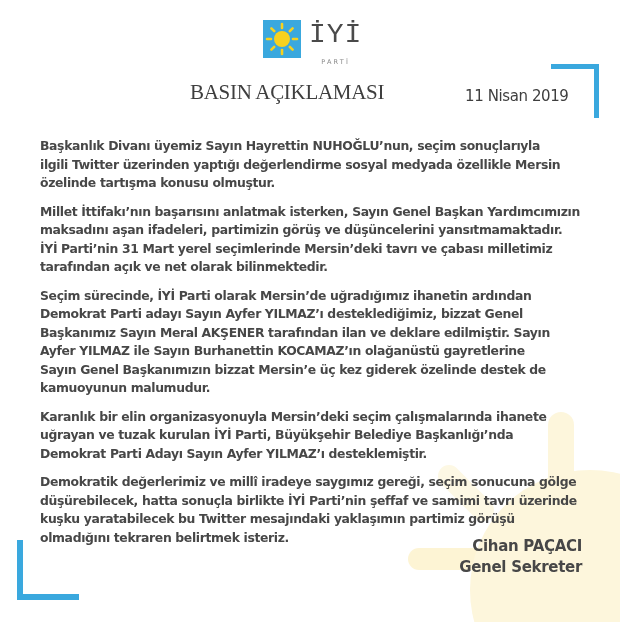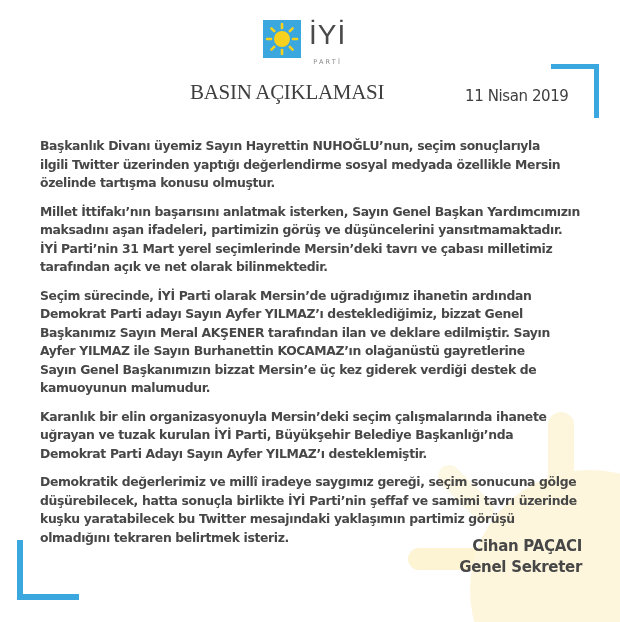--- a/index.html
+++ b/index.html
@@ -67,21 +67,21 @@
     }
     .logo-box svg { position: absolute; left: 0; top: 0; }
     .logo-text {
       margin-left: 8px;
       display: flex;
       flex-direction: column;
       align-items: center;
       line-height: 1;
     }
     .logo-iyi {
-      font-family: Liberation Sans, sans-serif;
+      font-family: Liberation Mono, monospace;
       font-size: 28px;
       font-weight: normal;
       color: #4a4a4a;
       letter-spacing: 1px;
       line-height: 30px;
     }
     .logo-parti {
       font-size: 6.5px;
       letter-spacing: 2.2px;
       color: #888;
@@ -207,21 +207,21 @@
     <span class="line">Millet İttifakı’nın başarısını anlatmak isterken, Sayın Genel Başkan Yardımcımızın</span>
     <span class="line">maksadını aşan ifadeleri, partimizin görüş ve düşüncelerini yansıtmamaktadır.</span>
     <span class="line">İYİ Parti’nin 31 Mart yerel seçimlerinde Mersin’deki tavrı ve çabası milletimiz</span>
     <span class="line">tarafından açık ve net olarak bilinmektedir.</span>
   </p>
   <p class="para">
     <span class="line">Seçim sürecinde, İYİ Parti olarak Mersin’de uğradığımız ihanetin ardından</span>
     <span class="line">Demokrat Parti adayı Sayın Ayfer YILMAZ’ı desteklediğimiz, bizzat Genel</span>
     <span class="line">Başkanımız Sayın Meral AKŞENER tarafından ilan ve deklare edilmiştir. Sayın</span>
     <span class="line">Ayfer YILMAZ ile Sayın Burhanettin KOCAMAZ’ın olağanüstü gayretlerine</span>
-    <span class="line">Sayın Genel Başkanımızın bizzat Mersin’e üç kez giderek verdiği destek de</span>
+    <span class="line">Sayın Genel Başkanımızın bizzat Mersin’e üç kez giderek özelinde destek de</span>
     <span class="line">kamuoyunun malumudur.</span>
   </p>
   <p class="para">
     <span class="line">Karanlık bir elin organizasyonuyla Mersin’deki seçim çalışmalarında ihanete</span>
     <span class="line">uğrayan ve tuzak kurulan İYİ Parti, Büyükşehir Belediye Başkanlığı’nda</span>
     <span class="line">Demokrat Parti Adayı Sayın Ayfer YILMAZ’ı desteklemiştir.</span>
   </p>
   <p class="para">
     <span class="line">Demokratik değerlerimiz ve millî iradeye saygımız gereği, seçim sonucuna gölge</span>
     <span class="line">düşürebilecek, hatta sonuçla birlikte İYİ Parti’nin şeffaf ve samimi tavrı üzerinde</span>

